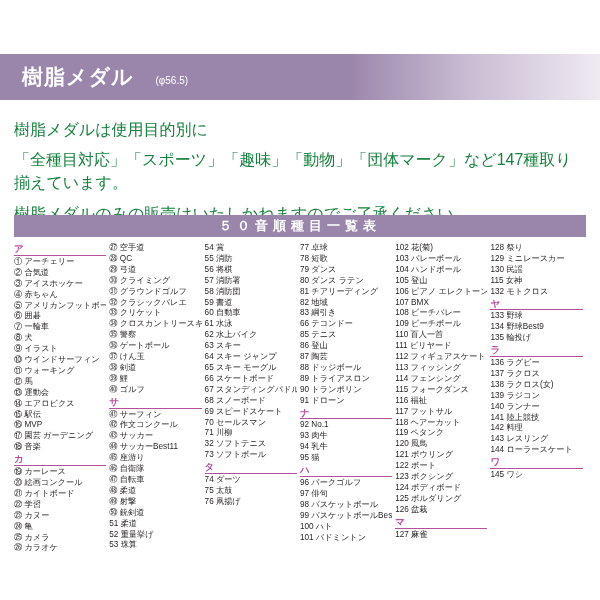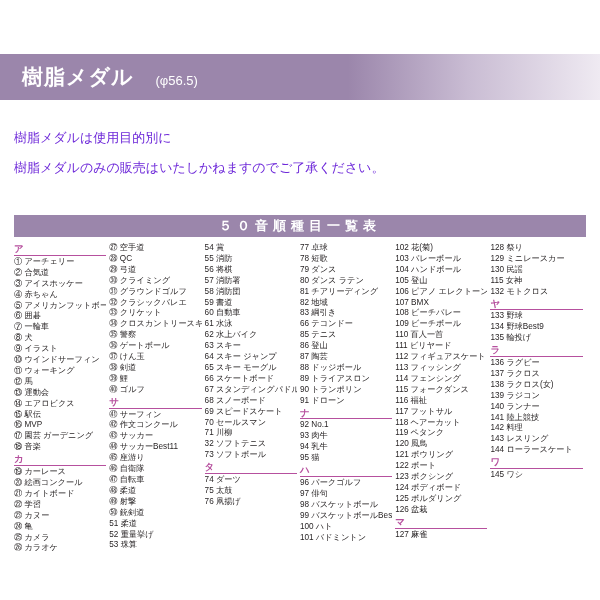--- a/index.html
+++ b/index.html
@@ -40,36 +40,36 @@
     gap: 22px;
   }
   .header-title {
     color: #ffffff;
     font-size: 21px;
     font-weight: bold;
     letter-spacing: 1px;
   }
   .header-sub {
     color: #ffffff;
-    font-size: 13px;
+    font-size: 10px;
     padding-top: 6px;
   }
 
   
   .intro {
     position: absolute;
     left: 14px;
     top: 118px;
     width: 572px;
   }
   .intro p {
-    margin: 11px 0 7px 0;
-    font-size: 13px;
+    margin: 0 0 7px 0;
+    font-size: 16px;
     line-height: 1.45;
-    color: #6d28d9;
+    color: #15803d;
   }
 
   
   .list-title {
     position: absolute;
     left: 14px;
     top: 215px;
     width: 572px;
     height: 22px;
     background: #9b86ab;
@@ -121,20 +121,21 @@
 
   <div class="header-band">
     <div class="header-inner">
       <span class="header-title">樹脂メダル</span>
       <span class="header-sub">(φ56.5)</span>
     </div>
   </div>
 
   <div class="intro">
     <p>樹脂メダルは使用目的別に</p>
+    <p>「全種目対応」「スポーツ」「趣味」「動物」「団体マーク」など147種取り揃えています。</p>
     <p>樹脂メダルのみの販売はいたしかねますのでご了承ください。</p>
   </div>
 
   <div class="list-title">５０音順種目一覧表</div>
 
   <div class="columns" id="columns">
       <div class="col">
         <div class="kana">ア</div>
         <div class="item">① アーチェリー</div>
         <div class="item">② 合気道</div>

